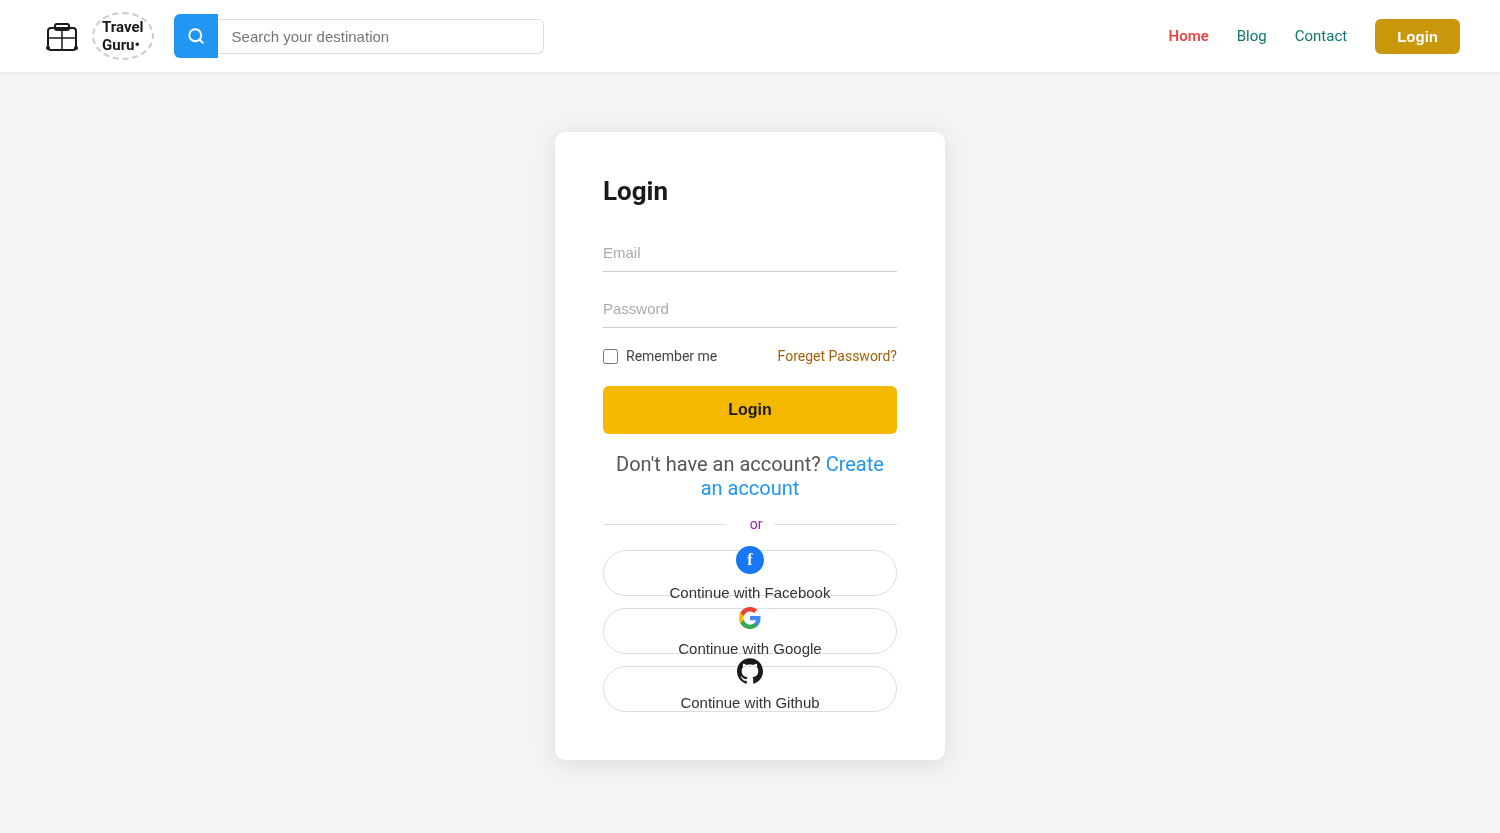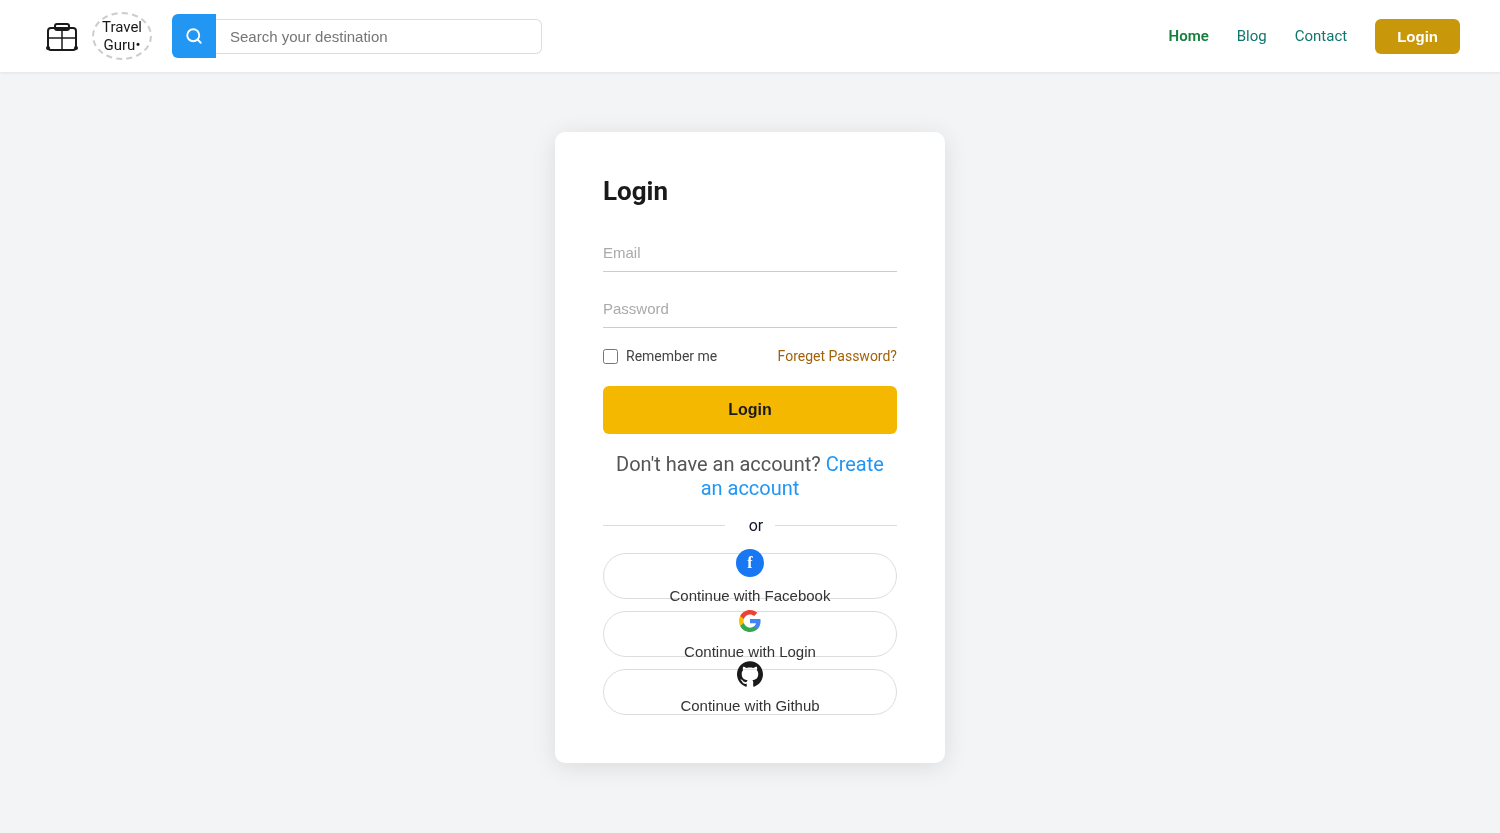--- a/index.html
+++ b/index.html
@@ -19,27 +19,27 @@
       align-items: center;
       gap: 8px;
       margin-right: 20px;
     }
     .logo-icon {
       width: 44px;
       height: 44px;
     }
     .logo-text {
       font-size: 15px;
-      font-weight: 400;
+      font-weight: 700;
       color: #1a1a1a;
       line-height: 1.2;
       border: 2px dashed #ccc;
       border-radius: 50%;
       padding: 4px 8px;
-      text-align: center;
+      text-align: left;
     }
     .search-area {
       display: flex;
       align-items: center;
       flex: 1;
       max-width: 370px;
     }
     .search-btn {
       background: #2196f3;
       border: none;
@@ -69,21 +69,21 @@
       display: flex;
       align-items: center;
       gap: 28px;
     }
     .nav-link {
       font-size: 15px;
       color: #0f766e;
       text-decoration: none;
       cursor: pointer;
     }
-    .nav-link.active { font-weight: 600; color: #15803d; }
+    .nav-link.active { font-weight: 600; color: #ef4444; }
     .login-btn {
       background: #c9980a;
       color: #fff;
       border: none;
       border-radius: 6px;
       padding: 9px 22px;
       font-size: 15px;
       font-weight: 600;
       cursor: pointer;
     }
@@ -183,22 +183,22 @@
       align-items: center;
       gap: 12px;
       margin-bottom: 18px;
     }
     .or-line {
       flex: 1;
       height: 1px;
       background: #ddd;
     }
     .or-text {
-      font-size: 16px;
-      color: #0f172a;
+      font-size: 14px;
+      color: #a21caf;
       margin-left: 12px;
     }
 
     .social-btn {
       width: 100%;
       display: flex;
       align-items: center;
       justify-content: center;
       gap: 10px;
       border: 1px solid #ddd;
@@ -325,21 +325,21 @@
     </button>
 
     
     <button class="social-btn">
       <svg class="google-icon" viewBox="0 0 24 24" xmlns="http://www.w3.org/2000/svg">
         <path d="M22.56 12.25c0-.78-.07-1.53-.2-2.25H12v4.26h5.92c-.26 1.37-1.04 2.53-2.21 3.31v2.77h3.57c2.08-1.92 3.28-4.74 3.28-8.09z" fill="#4285F4"></path>
         <path d="M12 23c2.97 0 5.46-.98 7.28-2.66l-3.57-2.77c-.98.66-2.23 1.06-3.71 1.06-2.86 0-5.29-1.93-6.16-4.53H2.18v2.84C3.99 20.53 7.7 23 12 23z" fill="#34A853"></path>
         <path d="M5.84 14.09c-.22-.66-.35-1.36-.35-2.09s.13-1.43.35-2.09V7.07H2.18C1.43 8.55 1 10.22 1 12s.43 3.45 1.18 4.93l2.85-2.22.81-.62z" fill="#FBBC05"></path>
         <path d="M12 5.38c1.62 0 3.06.56 4.21 1.64l3.15-3.15C17.45 2.09 14.97 1 12 1 7.7 1 3.99 3.47 2.18 7.07l3.66 2.84c.87-2.6 3.3-4.53 6.16-4.53z" fill="#EA4335"></path>
       </svg>
-      <span>Continue with Login</span>
+      <span>Continue with Google</span>
     </button>
 
     
     <button class="social-btn">
       <svg class="github-icon" viewBox="0 0 24 24" xmlns="http://www.w3.org/2000/svg">
         <path fill="#1a1a1a" d="M12 .297c-6.63 0-12 5.373-12 12 0 5.303 3.438 9.8 8.205 11.385.6.113.82-.258.82-.577 0-.285-.01-1.04-.015-2.04-3.338.724-4.042-1.61-4.042-1.61C4.422 18.07 3.633 17.7 3.633 17.7c-1.087-.744.084-.729.084-.729 1.205.084 1.838 1.236 1.838 1.236 1.07 1.835 2.809 1.305 3.495.998.108-.776.417-1.305.76-1.605-2.665-.3-5.466-1.332-5.466-5.93 0-1.31.465-2.38 1.235-3.22-.135-.303-.54-1.523.105-3.176 0 0 1.005-.322 3.3 1.23.96-.267 1.98-.399 3-.405 1.02.006 2.04.138 3 .405 2.28-1.552 3.285-1.23 3.285-1.23.645 1.653.24 2.873.12 3.176.765.84 1.23 1.91 1.23 3.22 0 4.61-2.805 5.625-5.475 5.92.42.36.81 1.096.81 2.22 0 1.606-.015 2.896-.015 3.286 0 .315.21.69.825.57C20.565 22.092 24 17.592 24 12.297c0-6.627-5.373-12-12-12"></path>
       </svg>
       <span>Continue with Github</span>
     </button>
 

